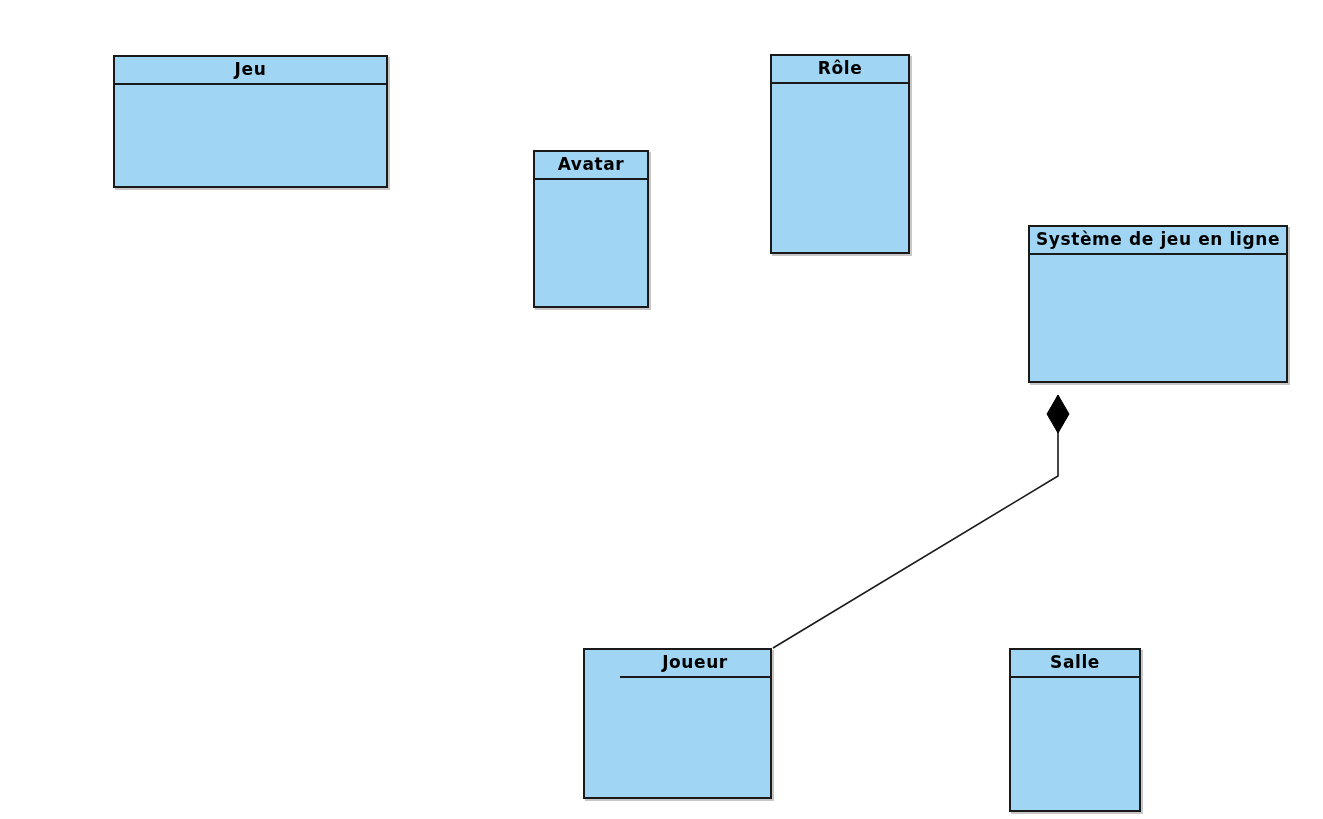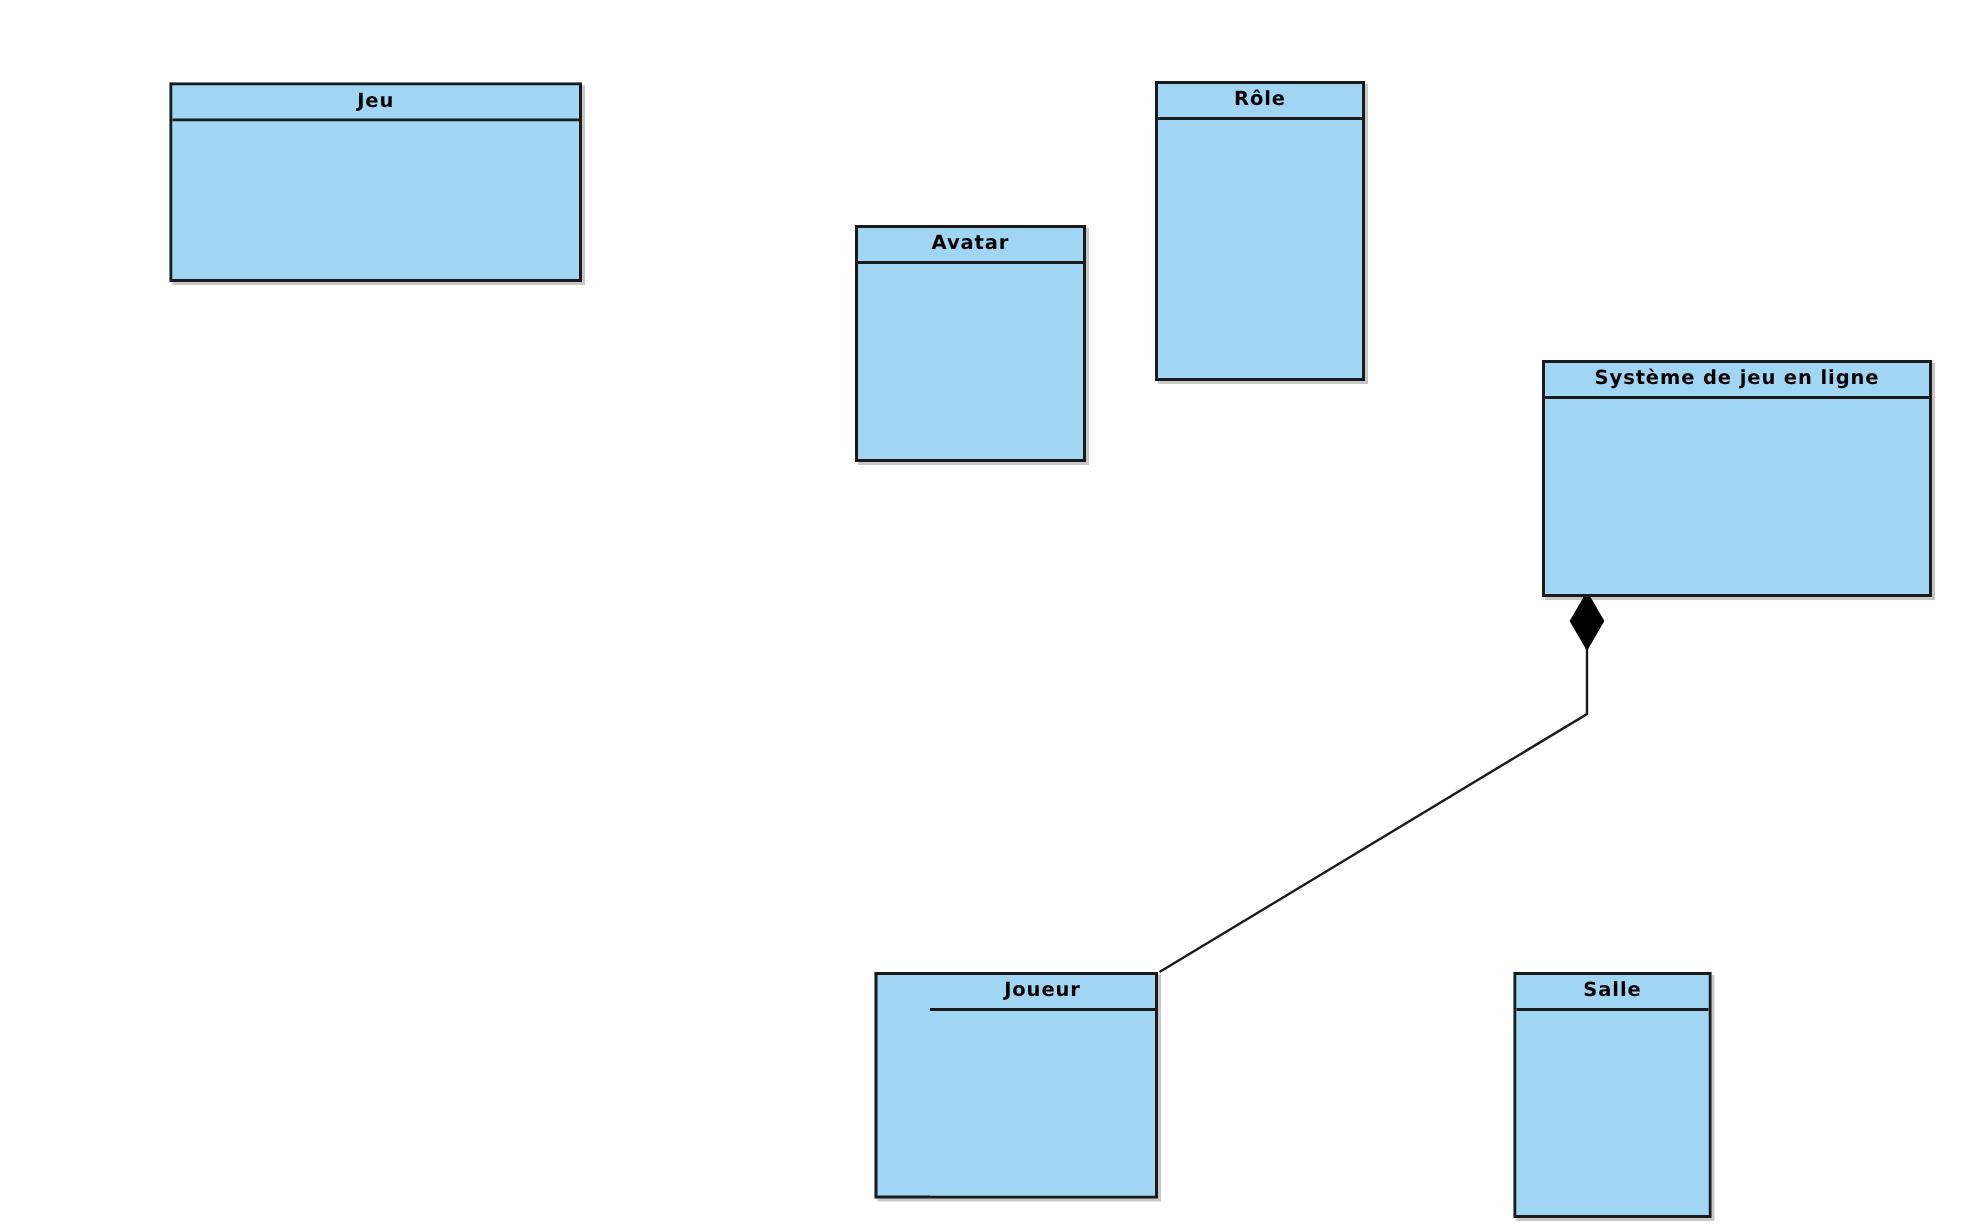--- a/index.html
+++ b/index.html
@@ -32,21 +32,21 @@
     background: #a0d6f4;
     border: 2px solid #1a1a1a;
     display: flex;
     flex-direction: column;
     box-shadow: 2px 2px 0 rgba(0,0,0,0.22);
   }
   .uml-class-name {
     box-sizing: border-box;
     width: 100%;
     text-align: center;
-    font-size: 13px;
+    font-size: 17px;
     font-weight: bold;
     color: #000000;
     letter-spacing: 0.6px;
     line-height: 1;
     padding: 4px 4px 5px 4px;
     border-bottom: 2px solid #1a1a1a;
     background: #a0d6f4;
     white-space: nowrap;
     overflow: hidden;
   }
@@ -65,31 +65,31 @@
       <polyline points="1058,395 1058,476 773,648" fill="none" stroke="#1a1a1a" stroke-width="1.6" stroke-linejoin="miter" stroke-linecap="butt"></polyline>
       <polygon points="1058,395 1069,414 1058,433 1047,414" fill="#000000" stroke="#000000" stroke-width="1"></polygon>
     </g>
   </svg>
 
   <div class="uml-class" style="left:113px; top:55px; width:275px; height:133px;">
     <div class="uml-class-name">Jeu</div>
     <div class="uml-class-attributes"></div>
   </div>
 
-  <div class="uml-class" style="left:570px; top:150px; width:154px; height:158px;">
+  <div class="uml-class" style="left:533px; top:150px; width:116px; height:158px;">
     <div class="uml-class-name">Avatar</div>
     <div class="uml-class-attributes"></div>
   </div>
 
   <div class="uml-class" style="left:770px; top:54px; width:140px; height:200px;">
     <div class="uml-class-name">Rôle</div>
     <div class="uml-class-attributes"></div>
   </div>
 
-  <div class="uml-class" style="left:1028px; top:240px; width:260px; height:158px;">
+  <div class="uml-class" style="left:1028px; top:225px; width:260px; height:158px;">
     <div class="uml-class-name">Système de jeu en ligne</div>
     <div class="uml-class-attributes"></div>
   </div>
 
 
   <div class="uml-class" style="left:583px; top:648px; width:189px; height:151px;padding-left:35px;">
     <div class="uml-class-name">Joueur</div>
     <div class="uml-class-attributes"></div>
   </div>
 

